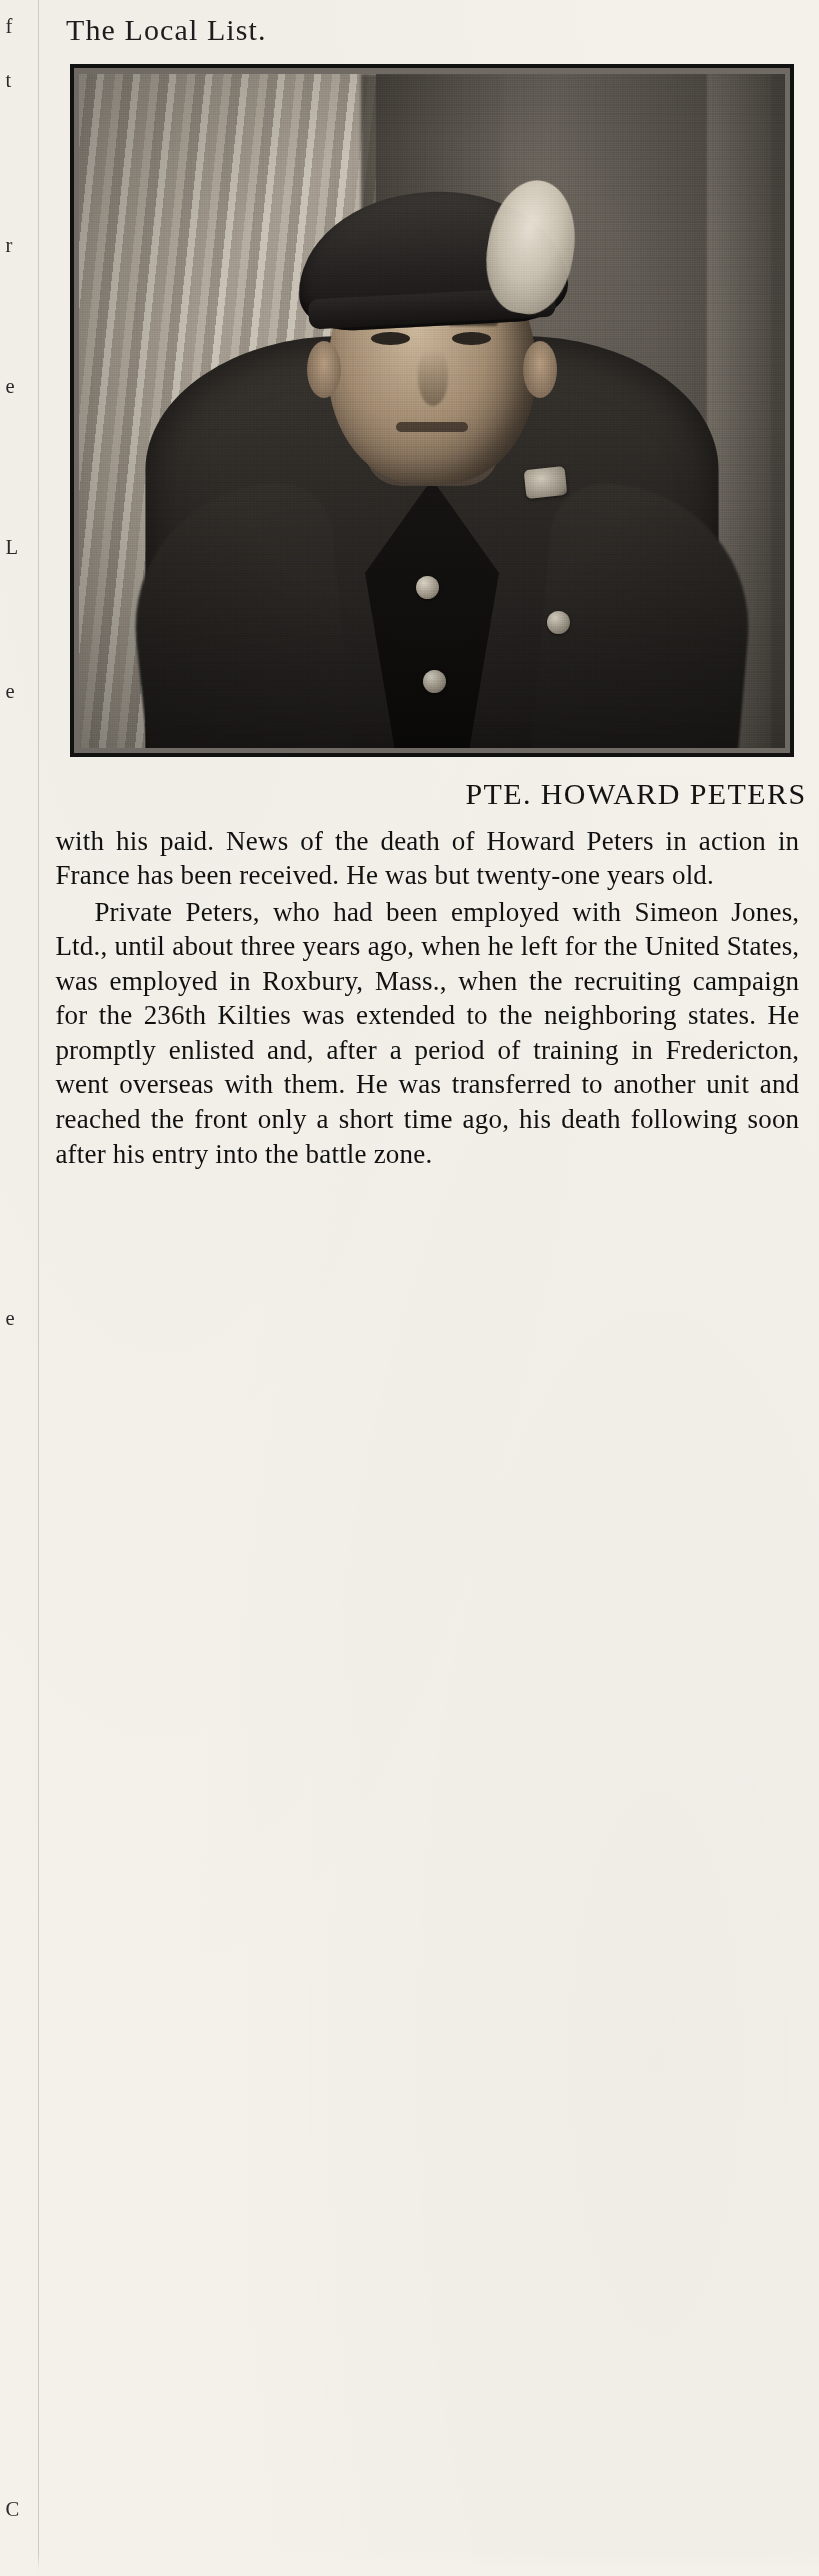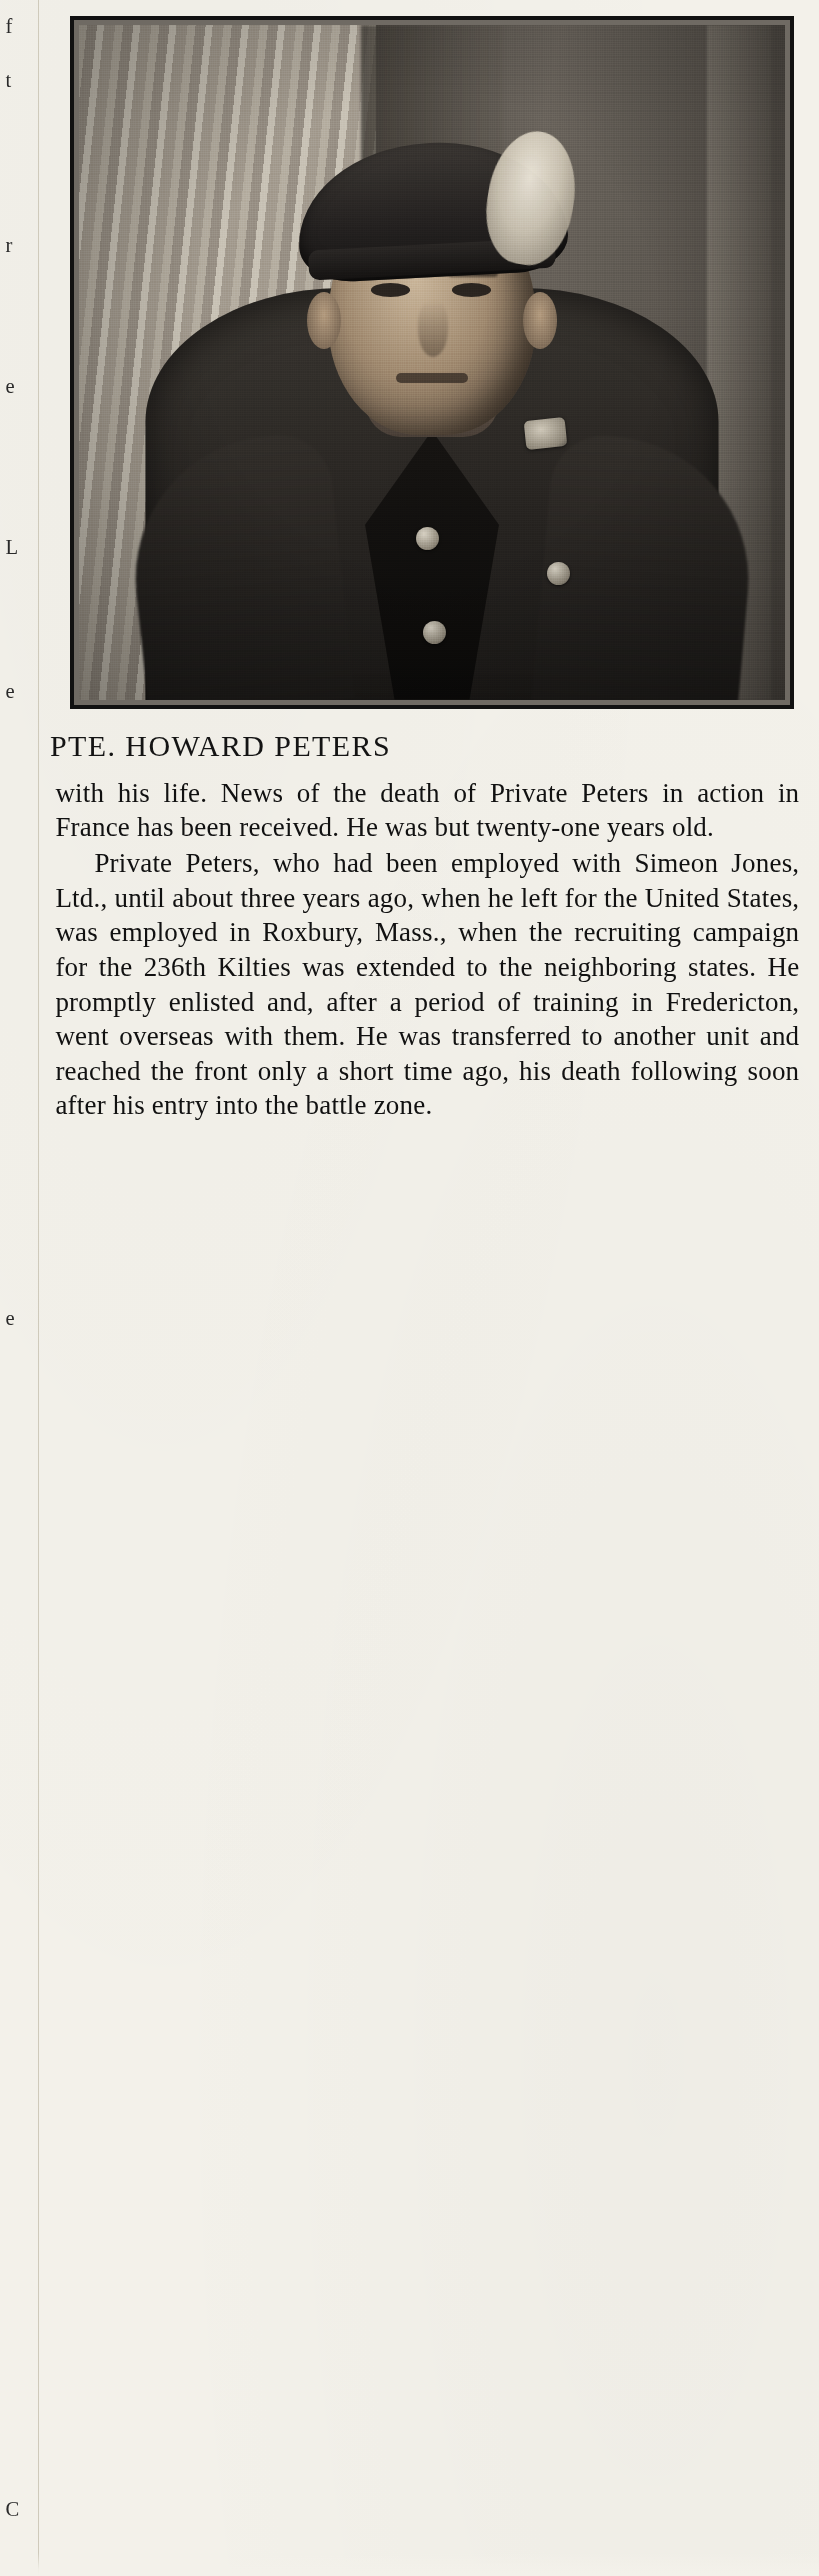--- a/index.html
+++ b/index.html
@@ -297,21 +297,21 @@
     pointer-events: none;
   }
   .vignette {
     position: absolute;
     inset: 0;
     background: radial-gradient(ellipse at 50% 45%, rgba(0,0,0,0) 45%, rgba(0,0,0,0.35) 100%);
     pointer-events: none;
   }
 
   .caption {
-    text-align: left;
+    text-align: right;
     font-family: "Liberation Serif", serif;
     font-size: 30px;
     letter-spacing: 1.4px;
     color: #141414;
     padding: 20px 0 12.5px 0;
   }
 
   .body-text {
     font-family: "Liberation Serif", serif;
     font-size: 27px;
@@ -343,20 +343,21 @@
     <span class="frag" style="top:235px">r</span>
     <span class="frag" style="top:376px">e</span>
     <span class="frag" style="top:537px">L</span>
     <span class="frag" style="top:681px">e</span>
     <span class="frag" style="top:1308px">e</span>
     <span class="frag" style="top:2499px">C</span>
   </div>
 
   <div class="column">
 
+    <div class="masthead">The Local List.</div>
 
 
     <div class="photo-frame">
       <div class="photo-inner">
         <div class="bg-stripes"></div>
         <div class="bg-dark-panel"></div>
         <div class="bg-pillar"></div>
         <div class="bg-rightbar"></div>
 
         <div class="torso"></div>
@@ -385,21 +386,21 @@
         <div class="hackle"></div>
 
         <div class="grain"></div>
         <div class="vignette"></div>
       </div>
     </div>
 
     <div class="caption">PTE. HOWARD PETERS</div>
 
     <div class="body-text">
-      <p>with his life. News of the death of Private Peters in action in France has been received. He was but twenty-one years old.</p>
+      <p>with his paid. News of the death of Howard Peters in action in France has been received. He was but twenty-one years old.</p>
       <p class="indent">Private Peters, who had been employed with Simeon Jones, Ltd., until about three years ago, when he left for the United States, was employed in Roxbury, Mass., when the recruiting campaign for the 236th Kilties was extended to the neighboring states. He promptly enlisted and, after a period of training in Fredericton, went overseas with them. He was transferred to another unit and reached the front only a short time ago, his death following soon after his entry into the battle zone.</p>
     </div>
 
   </div>
 
   <div class="bottom-fade"></div>
 </div>
 
 
 </body></html>

